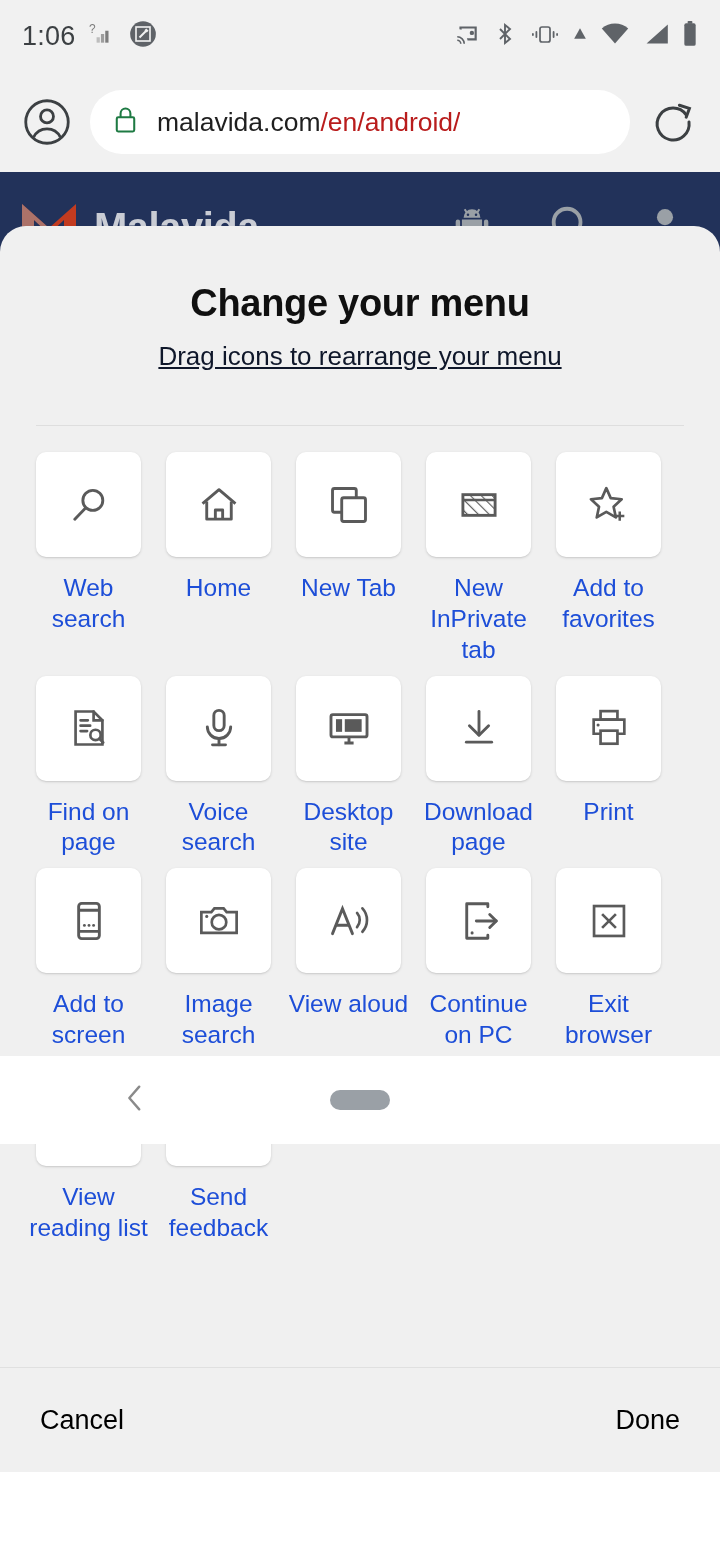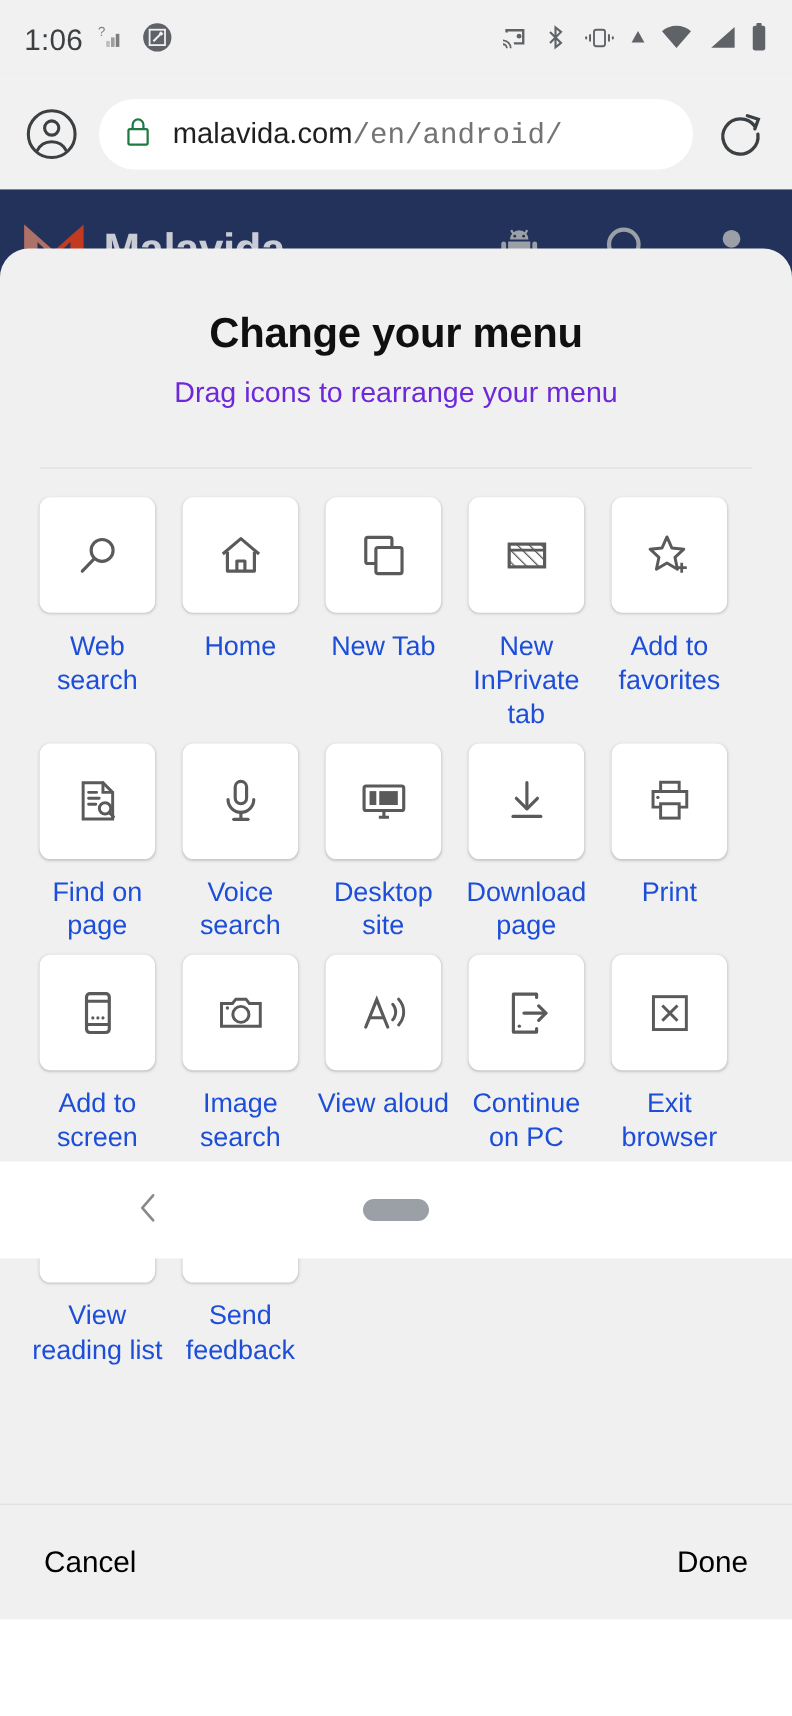--- a/index.html
+++ b/index.html
@@ -31,21 +31,21 @@
   }
   .profile-btn { width: 54px; height: 54px; flex: 0 0 54px;
     display: flex; align-items: center; justify-content: center; }
   .urlbox {
     flex: 1; height: 64px; background: #ffffff; border-radius: 34px;
     display: flex; align-items: center; padding: 0 22px; gap: 18px;
     margin: 0 6px;
   }
   .url-text { font-size: 26.5px; white-space: nowrap; overflow: hidden; }
   .url-host { color: #1f1f1f; }
-  .url-path { color: #737373; font-family: Liberation Mono, monospace; }
+  .url-path { color: #b91c1c; }
   .reload-btn { width: 54px; height: 54px; flex: 0 0 54px;
     display: flex; align-items: center; justify-content: center; }
 
   
   .site {
     position: absolute; top: 172px; left: 0; width: 720px; height: 1300px;
     background: #ffffff; overflow: hidden;
   }
   .site-header {
     position: absolute; top: 0; left: 0; width: 720px; height: 110px;
@@ -61,22 +61,23 @@
     position: absolute; left: 0; top: 226px; width: 720px; height: 1246px;
     background: #f0f0f0;
     border-radius: 26px 26px 0 0;
     display: flex; flex-direction: column;
   }
   .sheet-title {
     text-align: center; font-size: 38px; font-weight: bold; color: #101010;
     margin-top: 56px; letter-spacing: -0.3px;
   }
   .sheet-sub {
-    text-align: center; font-size: 26px; color: #6d28d9;
+    text-align: center; font-size: 26px; color: #0f172a;
     margin-top: 16px;
+    text-decoration: underline;
   }
   .sheet-divider-top {
     height: 1px; background: #dedede; margin: 53px 36px 0 36px;
   }
 
   .grid {
     padding: 26px 36px 0 36px;
     display: flex; flex-wrap: wrap;
     column-gap: 25px;
     row-gap: 0;

